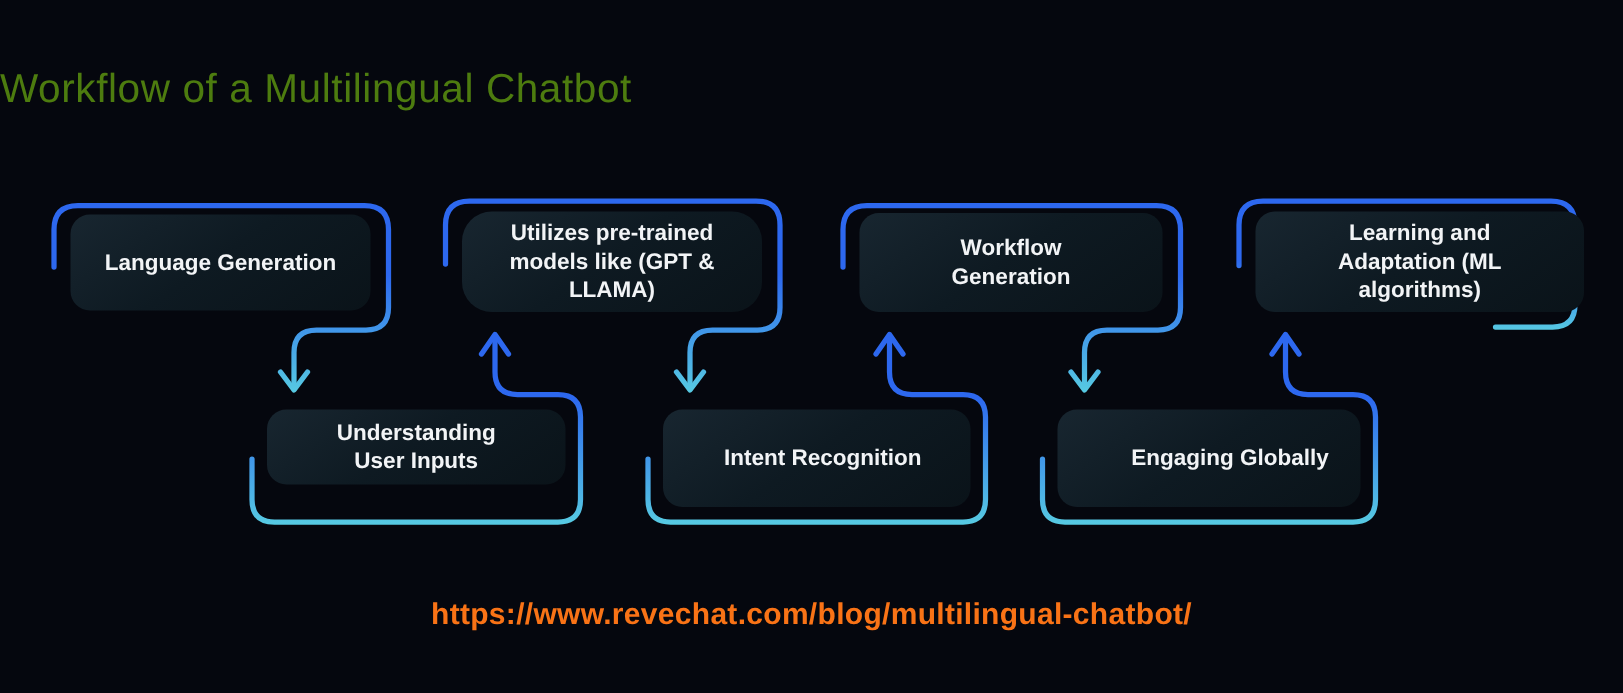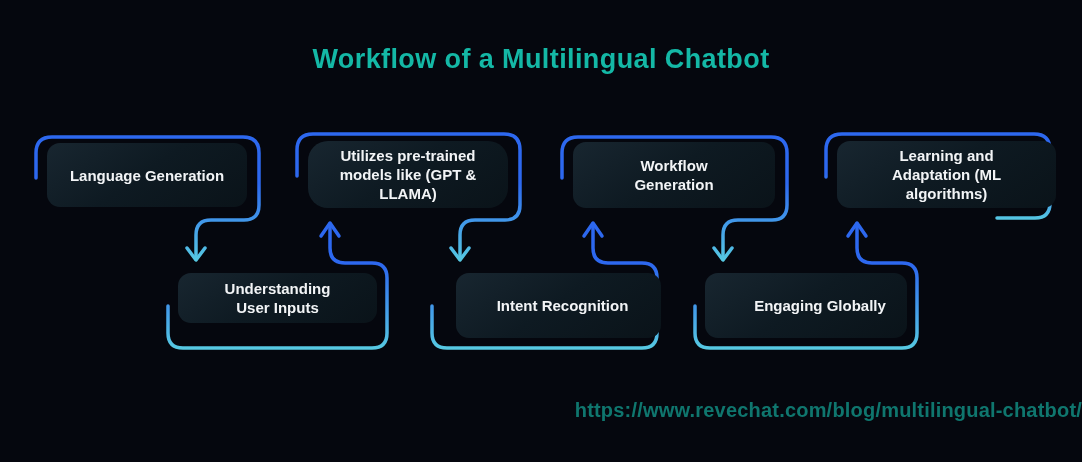--- a/index.html
+++ b/index.html
@@ -14,33 +14,32 @@
   #connector-layer {
     position: absolute;
     left: 0; top: 0;
     width: 1082px; height: 462px;
   }
   .diagram-title {
     position: absolute;
     top: 44px;
     left: 0;
     width: 100%;
-    text-align: center;
-    color: #14b8a6;
+    color: #4d7c0f;
     font-size: 27px;
-    font-weight: bold;
+    font-weight: normal;
     letter-spacing: 0.4px;
   }
   .source-url {
     position: absolute;
     top: 399px;
     left: 0;
     width: 100%;
-    text-align: right;
-    color: #0f766e;
+    text-align: center;
+    color: #f97316;
     font-size: 20px;
     font-weight: bold;
     letter-spacing: 0.2px;
   }
   .node {
     position: absolute;
     display: flex;
     align-items: center;
     justify-content: center;
     text-align: center;
@@ -51,21 +50,21 @@
     font-weight: bold;
     line-height: 19px;
     white-space: pre-line;
     padding: 0 12px;
     box-sizing: border-box;
   }
   
   .n0 { left: 47px;  top: 143px; width: 200px; height: 64px; }
   .n1 { left: 178px; top: 273px; width: 199px; height: 50px; }
   .n2 { left: 308px; top: 141px; width: 200px; height: 67px; border-radius: 20px; }
-  .n3 { left: 456px; top: 273px; width: 205px; height: 65px; padding-left: 20px; }
+  .n3 { left: 442px; top: 273px; width: 205px; height: 65px; padding-left: 20px; }
   .n4 { left: 573px; top: 142px; width: 202px; height: 66px; }
   .n5 { left: 705px; top: 273px; width: 202px; height: 65px; padding-left: 40px; }
   .n6 { left: 837px; top: 141px; width: 219px; height: 67px; }
   .connector {
     fill: none;
     stroke-width: 3.5;
     stroke-linecap: round;
     stroke-linejoin: round;
   }
 </style>

